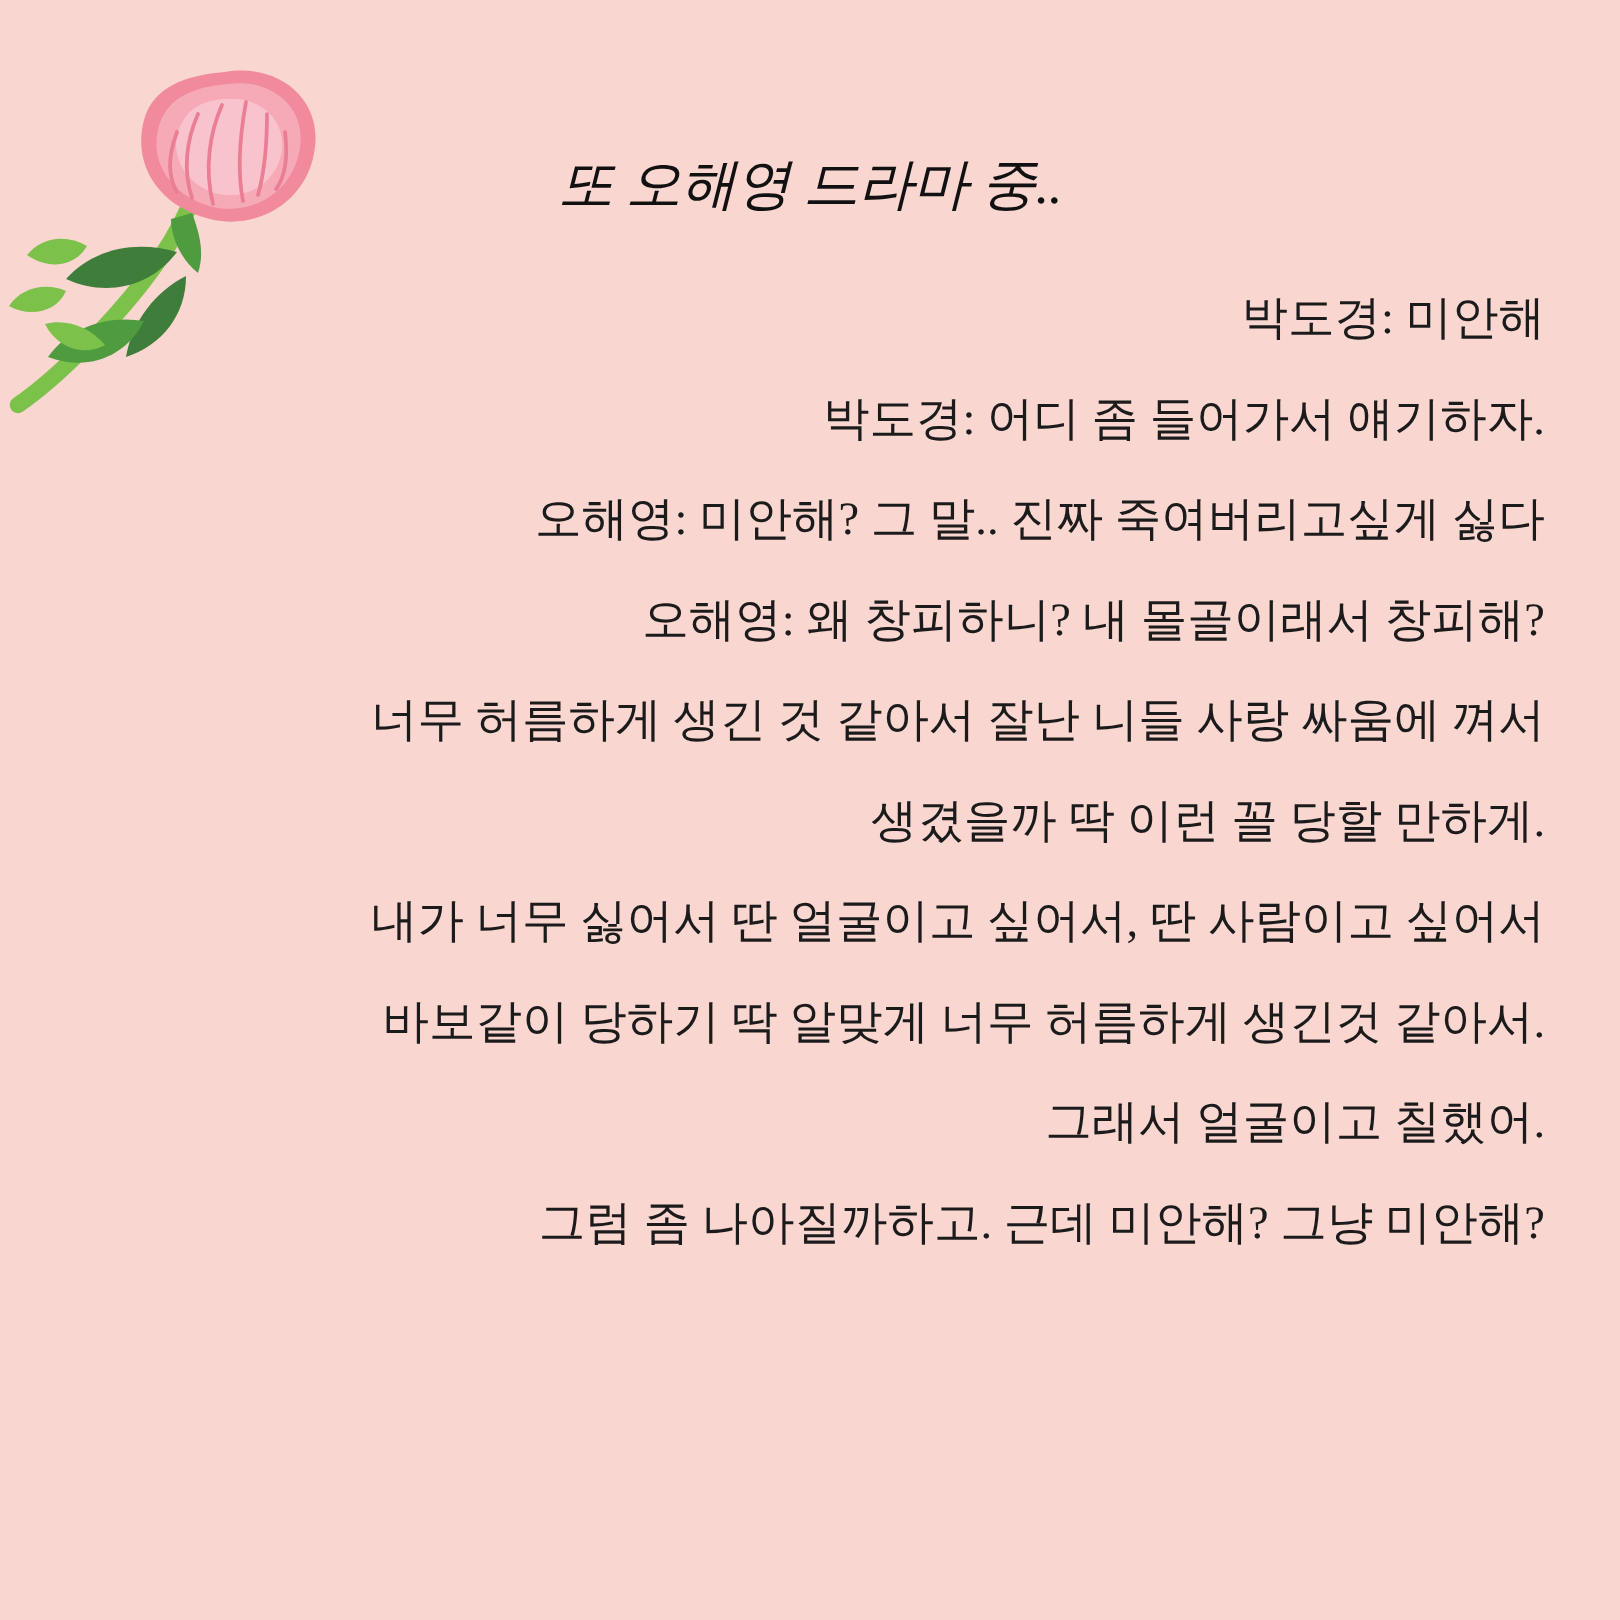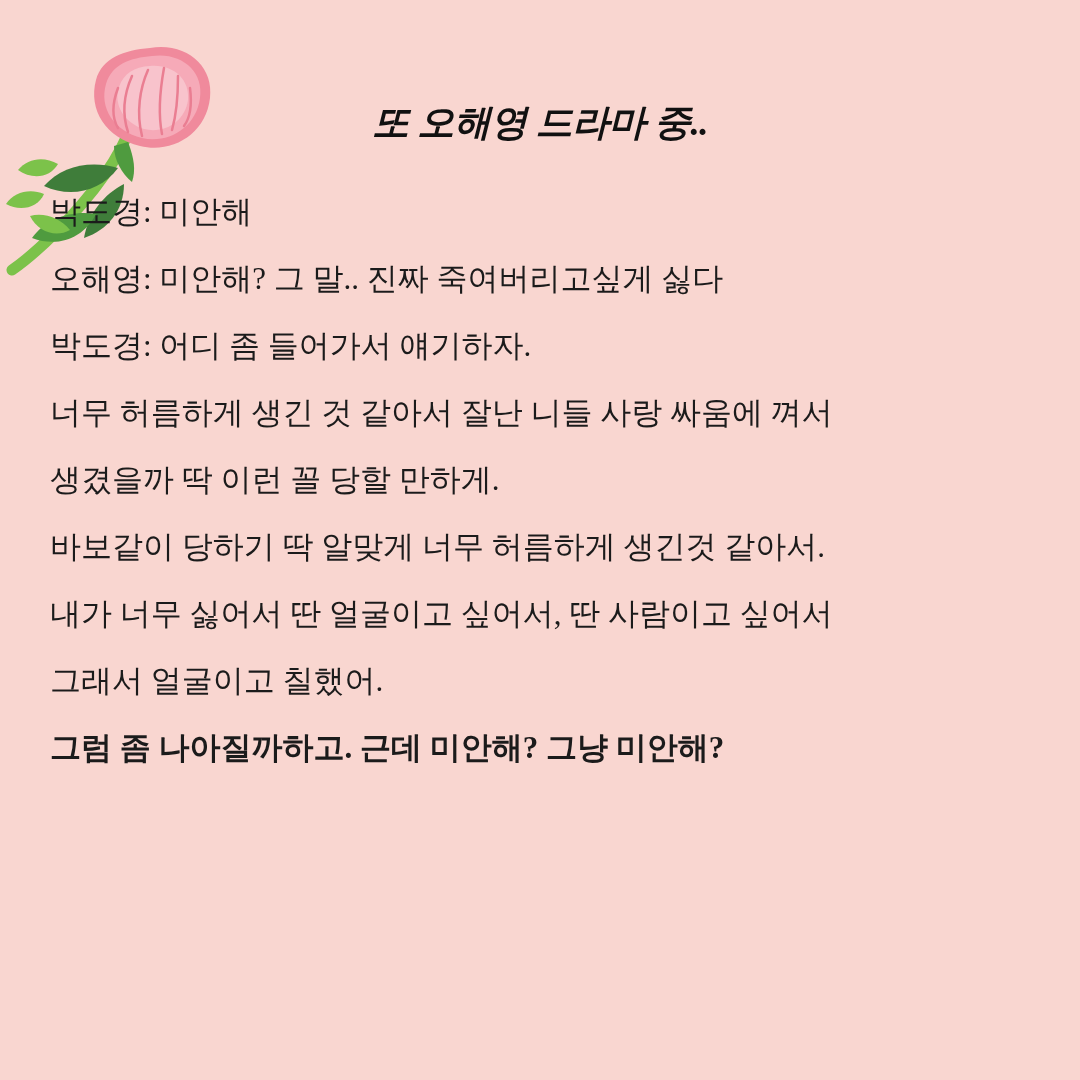--- a/index.html
+++ b/index.html
@@ -33,46 +33,45 @@
     pointer-events: none;
   }
 
   .title {
     position: absolute;
     top: 98px;
     left: 0;
     width: 1080px;
     text-align: center;
     font-size: 37px;
-    font-weight: bold;
+    font-weight: normal;
     font-style: italic;
     color: #111111;
     letter-spacing: -0.5px;
   }
 
   .lines {
     position: absolute;
     top: 196px;
     left: 50px;
     width: 980px;
-    text-align: left;
+    text-align: right;
   }
 
   .line {
     font-size: 31px;
     line-height: 1.0;
     color: #1b1b1b;
     padding: 0;
     margin: 0 0 36px 0;
     white-space: pre-wrap;
   }
 
   .line:last-child {
     margin-bottom: 16px;
-    font-weight: bold;
   }
 </style>
 </head>
 <body>
 
 <div class="card">
 
   <div class="flower-art">
     <svg viewBox="0 0 230 270" width="230" height="270" xmlns="http://www.w3.org/2000/svg" aria-hidden="true">
 
@@ -102,23 +101,24 @@
 
         <path d="M128 124 C134 140, 136 152, 132 164 C122 156, 114 142, 114 128 Z" fill="#4f9b3f"></path>
       </g>
     </svg>
   </div>
 
   <div class="title">또 오해영 드라마 중..</div>
 
   <div class="lines">
     <p class="line">박도경: 미안해</p>
+    <p class="line">박도경: 어디 좀 들어가서 얘기하자.</p>
     <p class="line">오해영: 미안해? 그 말.. 진짜 죽여버리고싶게 싫다</p>
-    <p class="line">박도경: 어디 좀 들어가서 얘기하자.</p>
+    <p class="line">오해영: 왜 창피하니? 내 몰골이래서 창피해?</p>
     <p class="line">너무 허름하게 생긴 것 같아서 잘난 니들 사랑 싸움에 껴서</p>
     <p class="line">생겼을까 딱 이런 꼴 당할 만하게.</p>
+    <p class="line">내가 너무 싫어서 딴 얼굴이고 싶어서, 딴 사람이고 싶어서</p>
     <p class="line">바보같이 당하기 딱 알맞게 너무 허름하게 생긴것 같아서.</p>
-    <p class="line">내가 너무 싫어서 딴 얼굴이고 싶어서, 딴 사람이고 싶어서</p>
     <p class="line">그래서 얼굴이고 칠했어.</p>
     <p class="line">그럼 좀 나아질까하고. 근데 미안해? 그냥 미안해?</p>
   </div>
 
 </div>
 
 </body></html>

